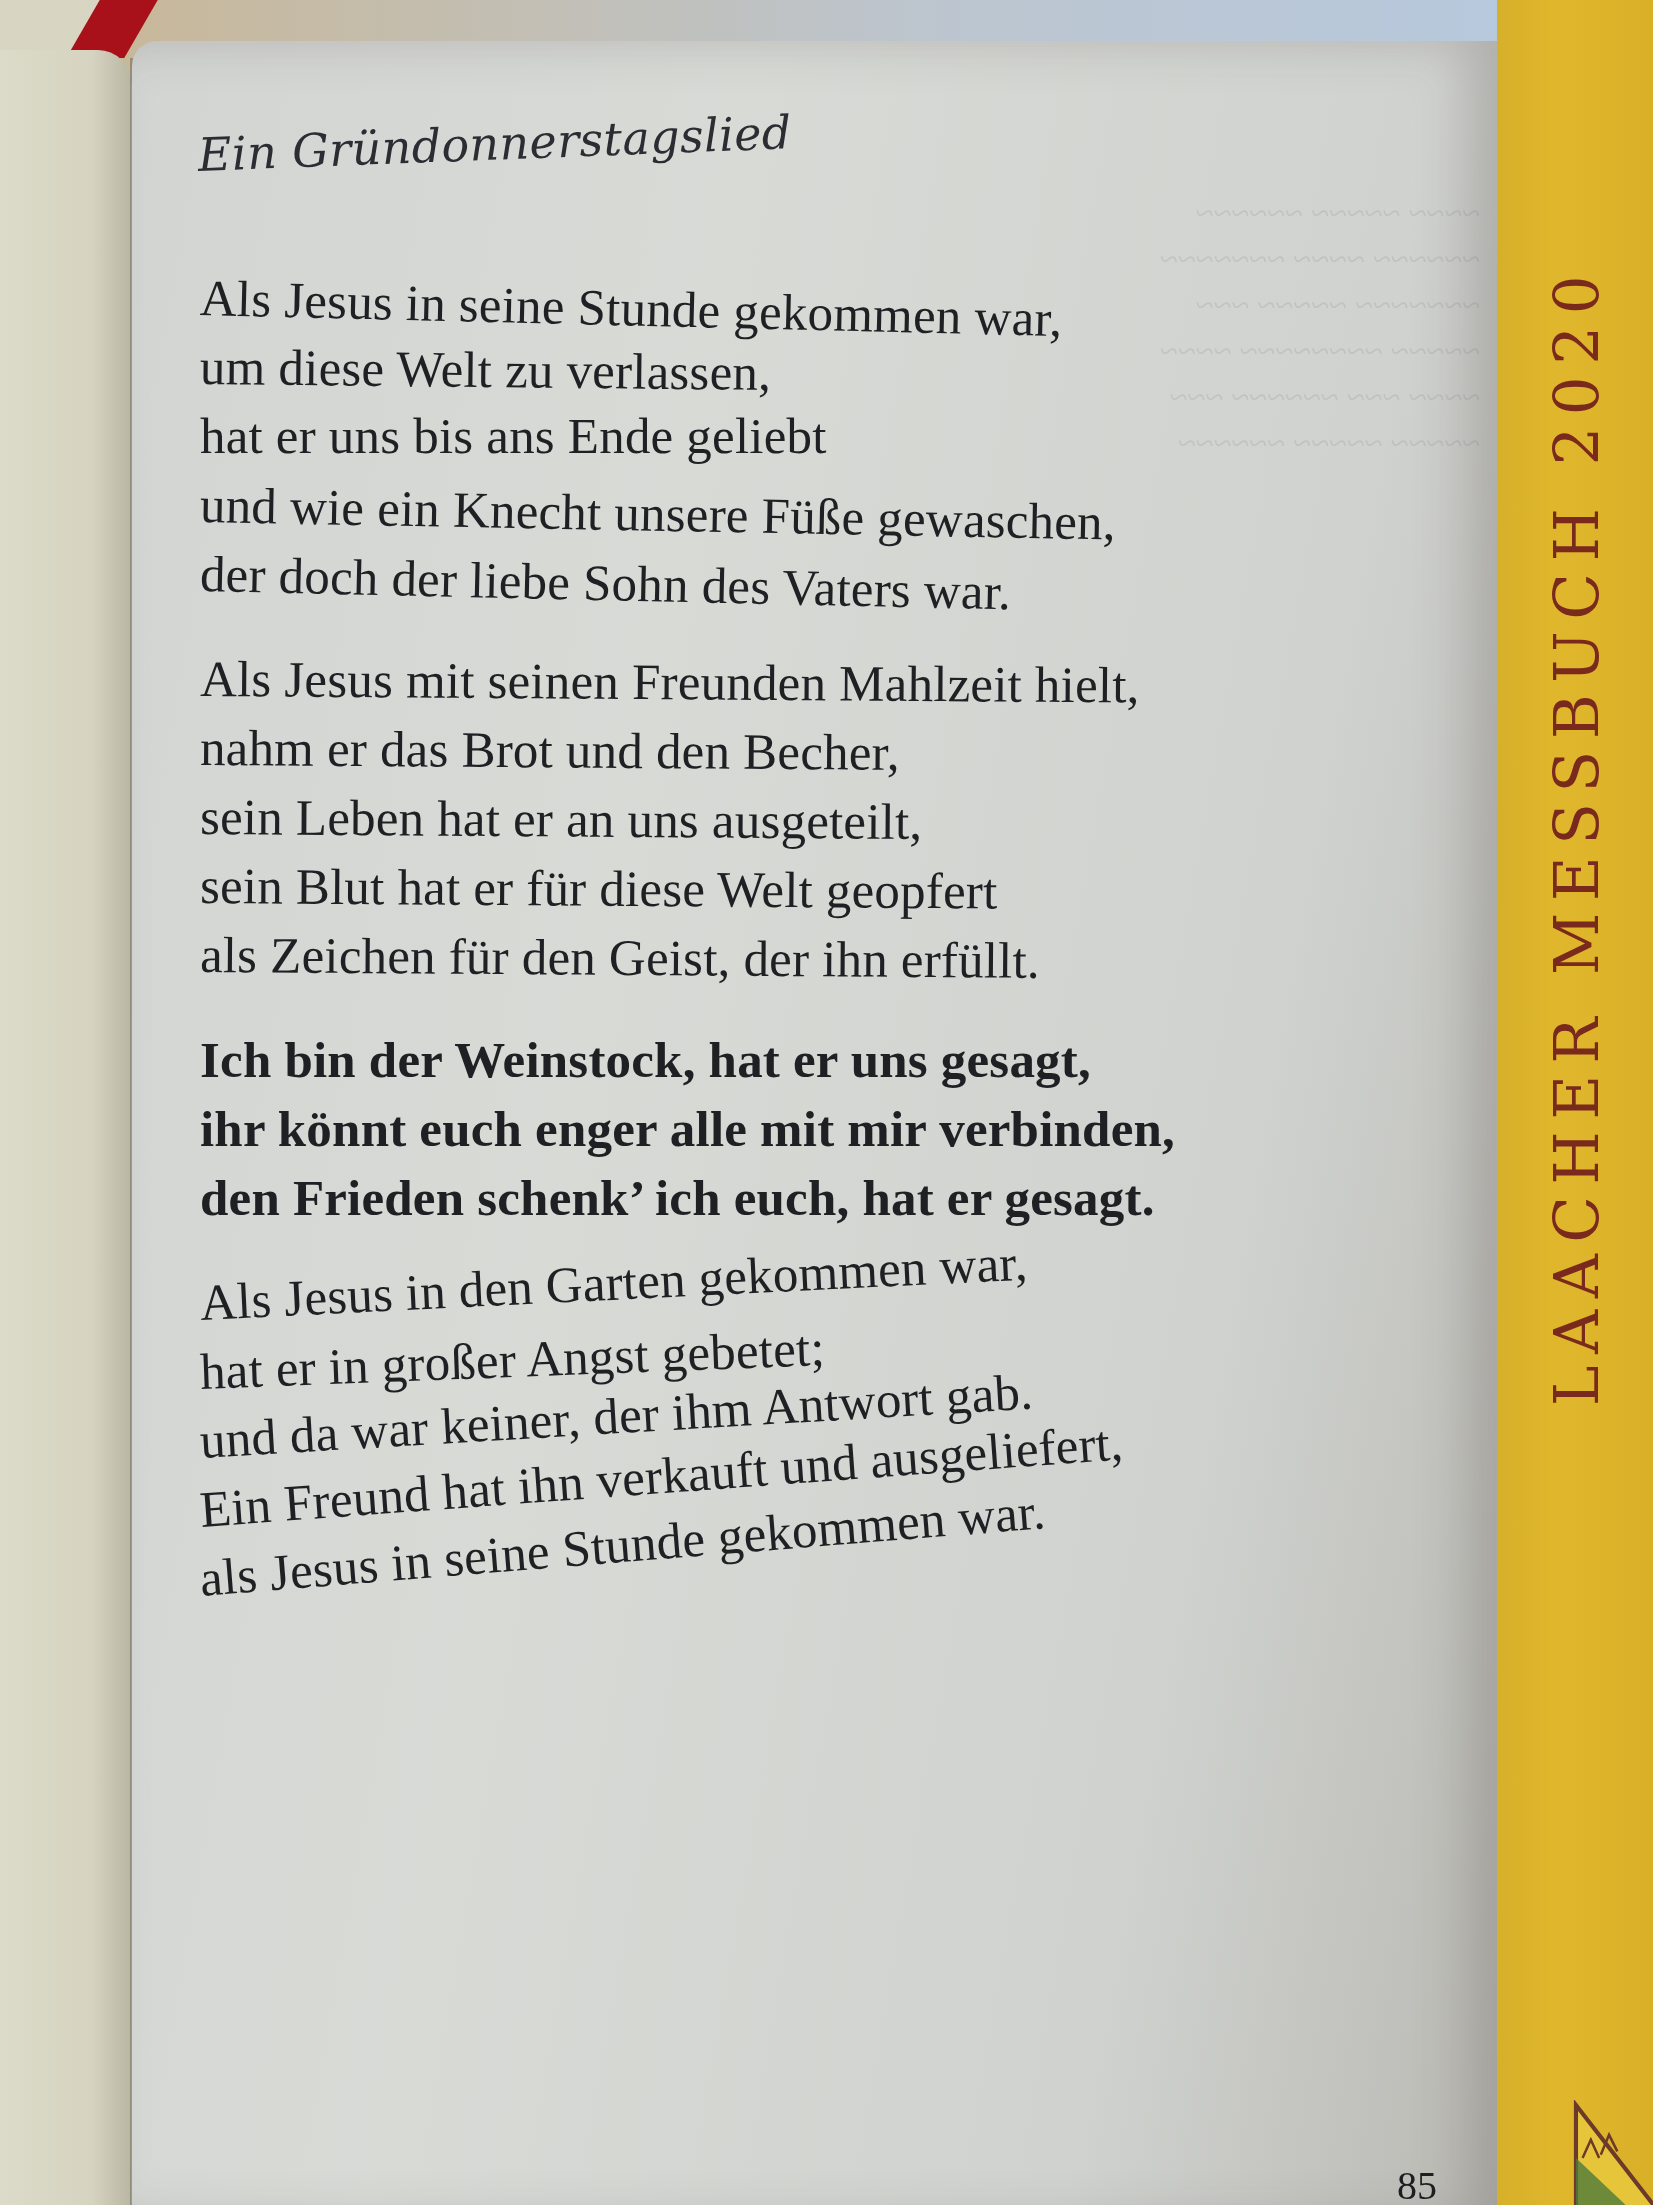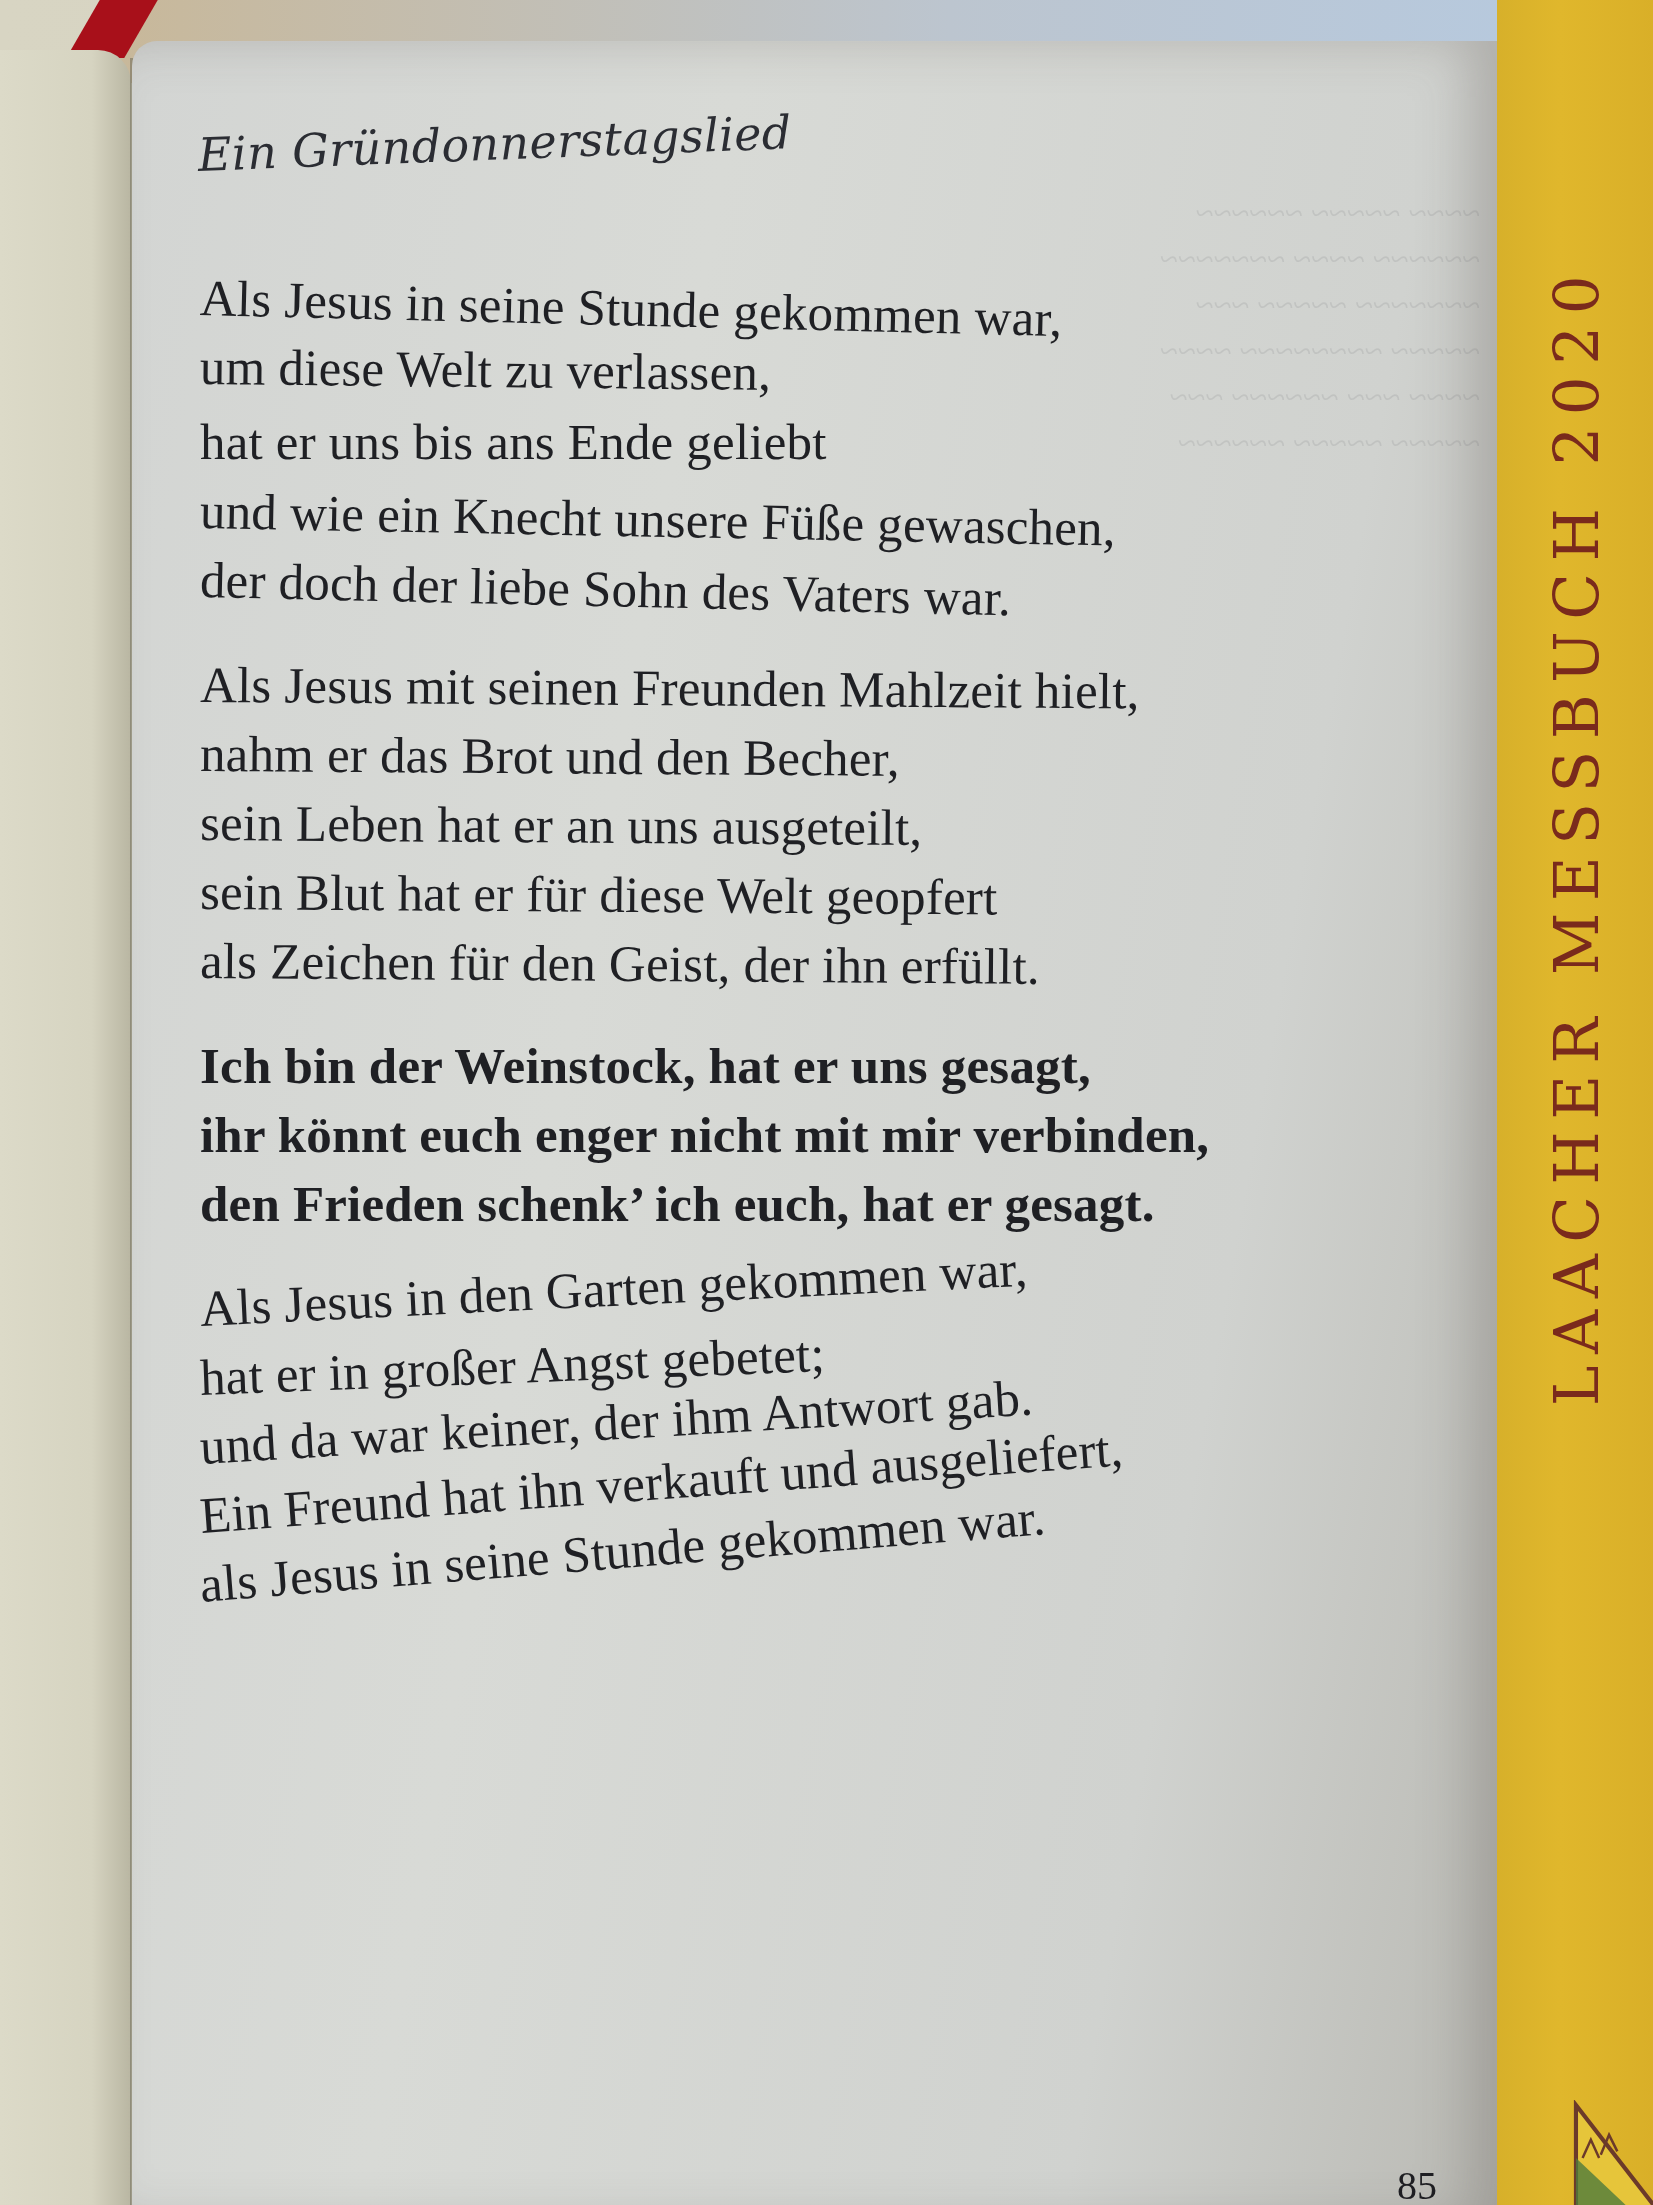--- a/index.html
+++ b/index.html
@@ -90,21 +90,21 @@
       font-family: "Liberation Serif", serif;
       font-size: 51px;
       line-height: 69px;
       color: #1f2024;
       white-space: nowrap;
       letter-spacing: 0.2px;
       transform-origin: left center;
     }
     .s1 .verse-line { transform: rotate(1.4deg); }
     .s1 .verse-line:nth-child(2) { transform: rotate(0.6deg); }
-    .s1 .verse-line:nth-child(3) { transform: rotate(0deg); margin-top: 6px; }
+    .s1 .verse-line:nth-child(3) { transform: rotate(0deg); }
     .s1 .verse-line:nth-child(4) { transform: rotate(1.1deg); }
     .s1 .verse-line:nth-child(5) { transform: rotate(1.3deg); }
     .s2 .verse-line { transform: rotate(0.4deg); }
     .s3 .verse-line { transform: rotate(0deg); font-weight: bold; }
     .s4 .verse-line { transform: rotate(-0.8deg); }
     .s5 .verse-line { transform: rotate(-2.8deg); }
     .s5 .verse-line:nth-child(2) { transform: rotate(-2.2deg); }
     .s5 .verse-line:nth-child(3) { transform: rotate(-3.4deg); }
     .s5 .verse-line:nth-child(4) { transform: rotate(-4.2deg); }
     .s5 .verse-line:nth-child(5) { transform: rotate(-4.6deg); }
@@ -188,21 +188,21 @@
       </div>
       <div class="stanza s2">
         <div class="verse-line">Als Jesus mit seinen Freunden Mahlzeit hielt,</div>
         <div class="verse-line">nahm er das Brot und den Becher,</div>
         <div class="verse-line">sein Leben hat er an uns ausgeteilt,</div>
         <div class="verse-line">sein Blut hat er für diese Welt geopfert</div>
         <div class="verse-line">als Zeichen für den Geist, der ihn erfüllt.</div>
       </div>
       <div class="stanza s3">
         <div class="verse-line">Ich bin der Weinstock, hat er uns gesagt,</div>
-        <div class="verse-line">ihr könnt euch enger nicht mit mir verbinden,</div>
+        <div class="verse-line">ihr könnt euch enger alle mit mir verbinden,</div>
         <div class="verse-line">den Frieden schenk’ ich euch, hat er gesagt.</div>
       </div>
       <div class="stanza s5">
         <div class="verse-line">Als Jesus in den Garten gekommen war,</div>
         <div class="verse-line">hat er in großer Angst gebetet;</div>
         <div class="verse-line">und da war keiner, der ihm Antwort gab.</div>
         <div class="verse-line">Ein Freund hat ihn verkauft und ausgeliefert,</div>
         <div class="verse-line">als Jesus in seine Stunde gekommen war.</div>
       </div>
     </div>

